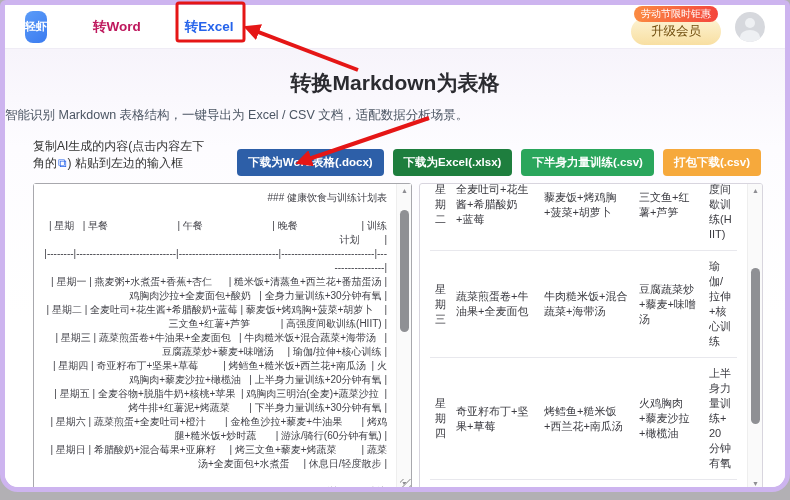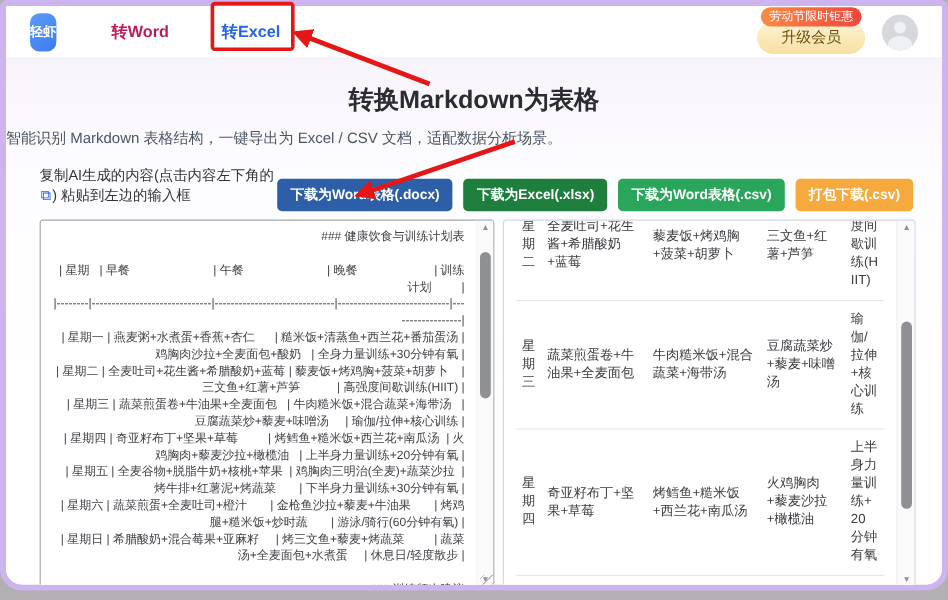--- a/index.html
+++ b/index.html
@@ -33,21 +33,21 @@
             position:relative; cursor:pointer; overflow:hidden; }
   .avatar::before { content:""; position:absolute; left:10px; top:6px; width:10px; height:10px;
                     border-radius:50%; background:#eef0f3; }
   .avatar::after  { content:""; position:absolute; left:5px; top:18px; width:20px; height:14px;
                     border-radius:50% 50% 0 0; background:#eef0f3; }
   
   .content { height:447px; background:linear-gradient(180deg,#f7f4fb 0%,#fdfcff 22%,#ffffff 60%); }
   .hero-title { text-align:center; font-size:21px; font-weight:bold; color:#2b2b30; padding-top:20px; }
   .hero-sub { text-align:left; font-size:12.5px; color:#4b5563; margin-top:10px; }
   
-  .toolbar { display:flex; align-items:flex-end; margin:14px 24px 0 28px; }
+  .toolbar { display:flex; align-items:flex-end; margin:14px 24px 0 28px;gap:24px; }
   .hint { font-size:12px; color:#333; padding-bottom:4px; }
   .copy-icon { color:#2563eb; font-size:12px; padding:0 1px; }
   .btn-row { margin-left:auto; display:flex; gap:9px; }
   .dl-btn { border:none; color:#fff; font-size:11.5px; font-weight:bold;
             padding:6px 11px; border-radius:4px; cursor:pointer; white-space:nowrap; }
   
   .panels { display:flex; margin:7px 22px 0 28px; gap:7px; height:308px; }
   .editor-wrap { width:379px; border:1px solid #a8a8ad; border-radius:3px; background:#fff;
                  display:flex; position:relative; }
   .md-input { flex:1; border:none; outline:none; resize:none; padding:7px 9px;
@@ -101,21 +101,21 @@
     <div class="hero-title">转换Markdown为表格</div>
     <div class="hero-sub">智能识别 Markdown 表格结构，一键导出为 Excel / CSV 文档，适配数据分析场景。</div>
 
     <div class="toolbar">
       <div class="hint">
         <span>复制AI生成的内容(点击内容左下角的</span><span class="copy-icon">⧉</span><span>) 粘贴到左边的输入框</span>
       </div>
       <div class="btn-row">
         <button class="dl-btn" style="background: rgb(45, 95, 168);">下载为Word表格(.docx)</button>
         <button class="dl-btn" style="background: rgb(30, 126, 62);">下载为Excel(.xlsx)</button>
-        <button class="dl-btn" style="background: rgb(42, 166, 92);">下载为Word表格(.csv)</button>
+        <button class="dl-btn" style="background: rgb(42, 166, 92);">下半身力量训练(.csv)</button>
         <button class="dl-btn" style="background: rgb(246, 169, 60);">打包下载(.csv)</button>
       </div>
     </div>
 
     <div class="panels">
 
       <div class="editor-wrap">
         <textarea class="md-input" spellcheck="false" style="">### 健康饮食与训练计划表
 
 | 星期   | 早餐                         | 午餐                         | 晚餐                       | 训练计划         |

